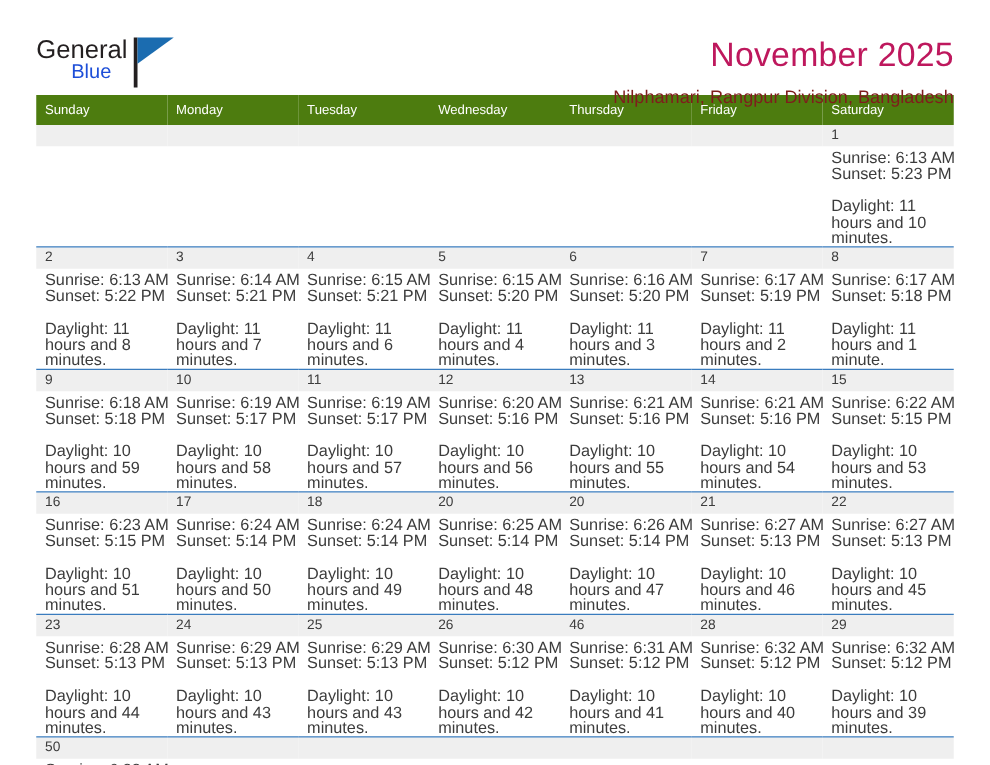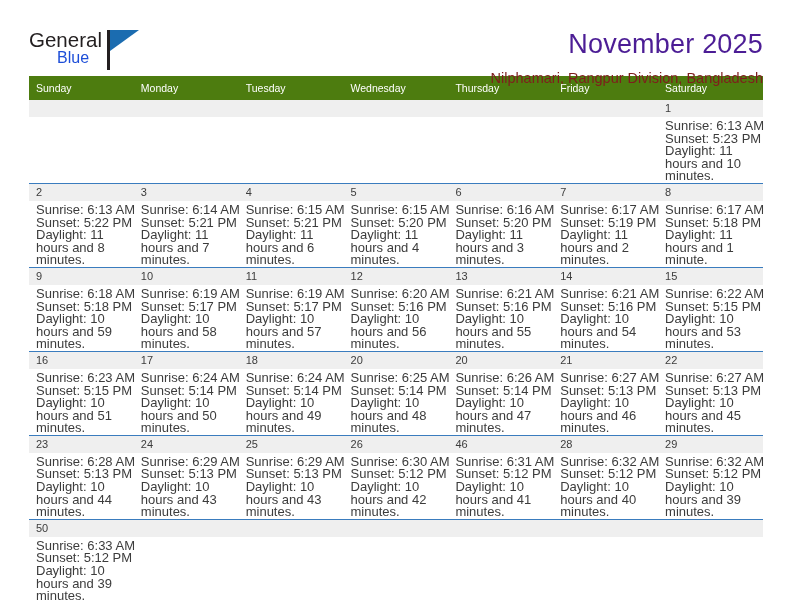--- a/index.html
+++ b/index.html
@@ -74,21 +74,21 @@
   }
 
   .title-block {
     text-align: right;
     flex: 1 1 auto;
     padding-top: 0px;
   }
   .cal-title {
     font-size: 27px;
     font-weight: normal;
-    color: #4c1d95;
+    color: #be185d;
     line-height: 32px;
     margin: 0;
     letter-spacing: 0.2px;
   }
   .cal-subtitle {
     font-size: 14.5px;
     font-weight: normal;
     color: #7f1d1d;
     line-height: 20px;
     margin: 8px 0 0 0;
@@ -137,20 +137,21 @@
     padding: 3px 5px 0 7px;
     font-size: 13px;
     line-height: 12.6px;
     color: #3c3c3c;
   }
   .cell-body div {
     white-space: nowrap;
   }
   .cell-body .daylight {
     white-space: normal;
+    margin-top: 14px;
   }
   td.blank .cell-body { visibility: hidden; }
 </style>
 </head>
 <body>
 
 <div class="page">
 
   <div class="header">
 

